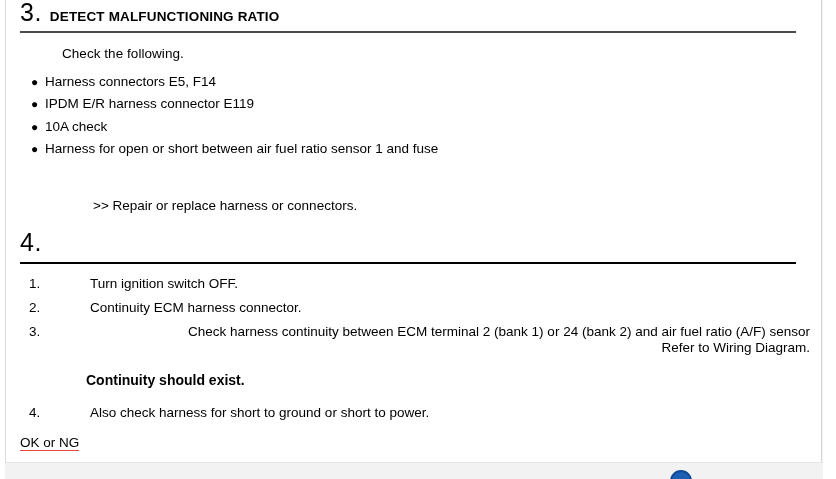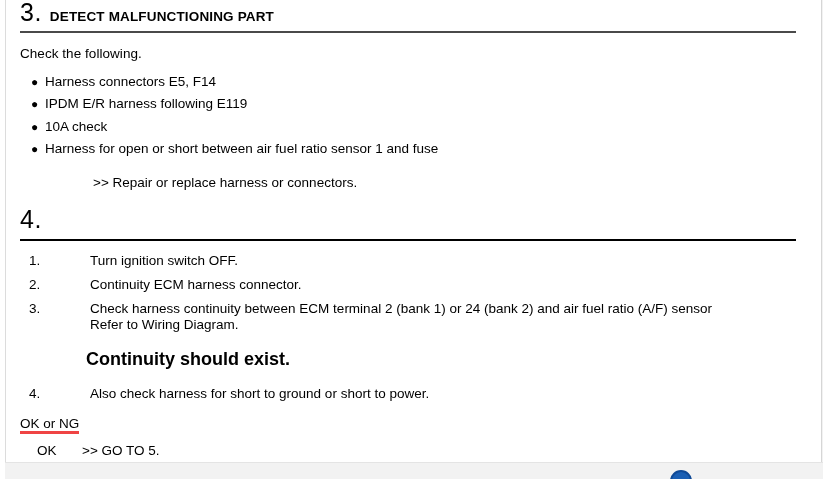--- a/index.html
+++ b/index.html
@@ -155,34 +155,35 @@
     box-sizing: border-box;
     padding-left: 9px;
   }
   .num-body {
     flex: 1 1 auto;
     max-width: 752px;
     margin-left: 31px;
   }
   .num-body .sub {
     display: block;
+    text-align: right;
   }
 
   .bold-note {
-    font-size: 18px;
+    font-size: 14px;
     font-weight: bold;
     line-height: 1;
     padding-left: 66px;
   }
 
   .judge-label {
     font-size: 13.5px;
     line-height: 1;
     display: inline-block;
-    border-bottom: 3px solid #ef4444;
+    border-bottom: 1px solid #ef4444;
     padding-bottom: 1px;
   }
 
   .judge-table {
     border-collapse: collapse;
     font-size: 13.5px;
     line-height: 1.12;
     margin-left: 17px;
   }
   .judge-table td {
@@ -213,47 +214,47 @@
 <div class="page-viewport">
 
   <div class="page-gutter-left"></div>
   <div class="page-gutter-right"></div>
 
   <div class="page-sheet">
     <div class="content">
 
       <div class="step-head" style="margin-top:6px;">
         <span class="step-num">3.</span>
-        <span class="step-title">DETECT MALFUNCTIONING PART</span>
+        <span class="step-title">DETECT MALFUNCTIONING RATIO</span>
       </div>
 
       <div class="rule" style="margin-top:6px;"></div>
 
-      <div class="para" style="margin-top:14px;">Check the following.</div>
+      <div class="para" style="margin-top:14px;margin-left:42px;">Check the following.</div>
 
       <ul class="bullet-list" style="margin-top:14px;">
         <li class="bullet-row">
           <span class="bullet-dot">●</span>
           <span class="bullet-text">Harness connectors E5, F14</span>
         </li>
         <li class="bullet-row" style="margin-top:9px;">
           <span class="bullet-dot">●</span>
-          <span class="bullet-text">IPDM E/R harness following E119</span>
+          <span class="bullet-text">IPDM E/R harness connector E119</span>
         </li>
         <li class="bullet-row" style="margin-top:9px;">
           <span class="bullet-dot">●</span>
           <span class="bullet-text">10A check</span>
         </li>
         <li class="bullet-row" style="margin-top:9px;">
           <span class="bullet-dot">●</span>
           <span class="bullet-text">Harness for open or short between air fuel ratio sensor 1 and fuse</span>
         </li>
       </ul>
 
-      <div class="result-line" style="margin-top:20px;">&gt;&gt; Repair or replace harness or connectors.</div>
+      <div class="result-line" style="margin-top:43px;">&gt;&gt; Repair or replace harness or connectors.</div>
 
       <div class="step-head" style="margin-top:18px;">
         <span class="step-num">4.</span>
       </div>
 
       <div class="rule heavy" style="margin-top:7px;"></div>
 
       <ol class="num-list" style="margin-top:12px;">
         <li class="num-row">
           <span class="num-marker">1.</span>

